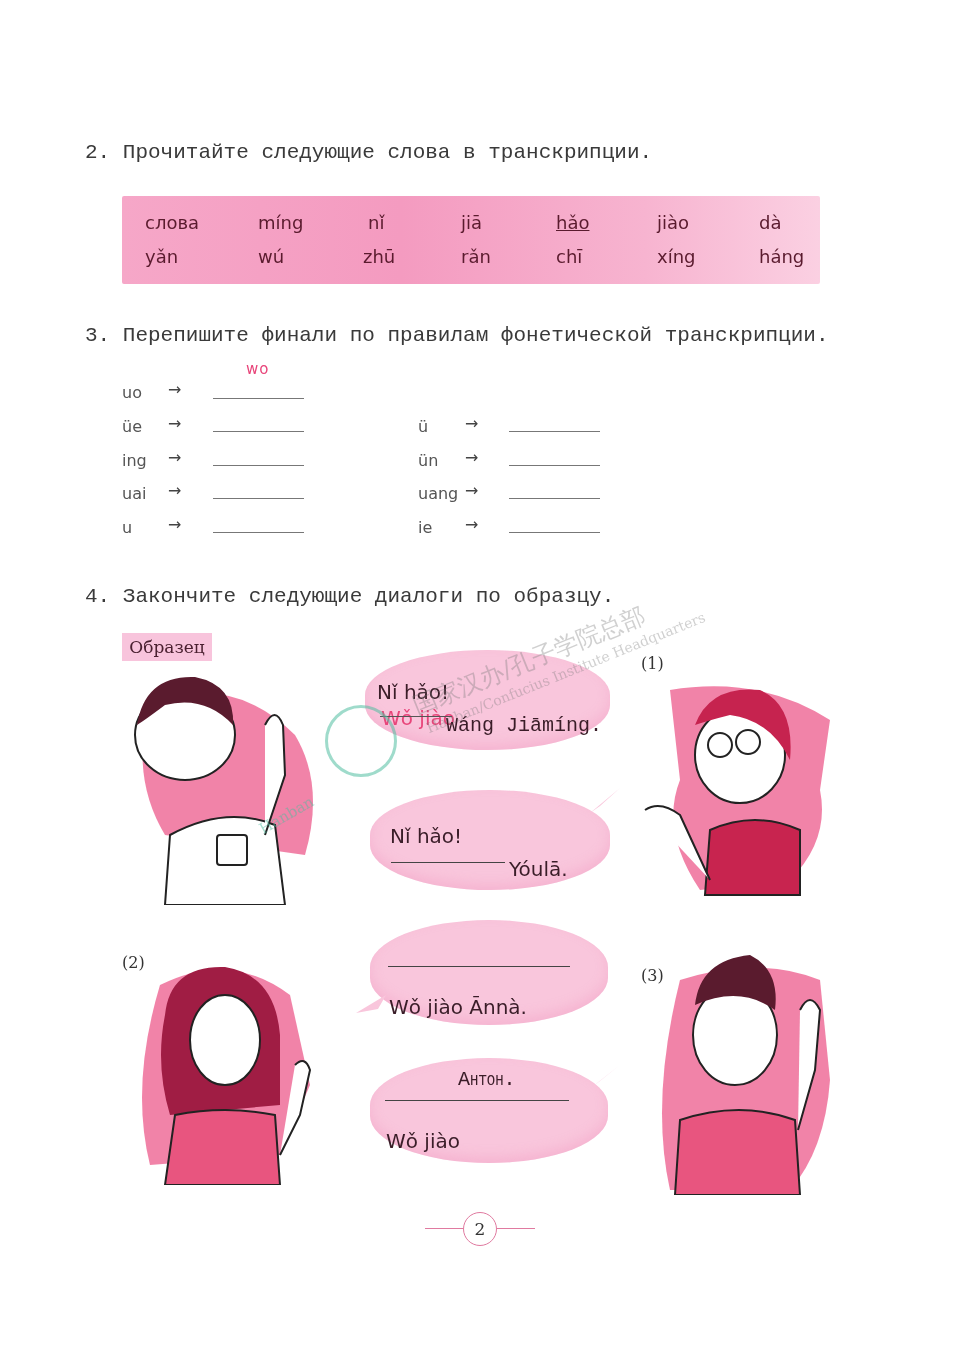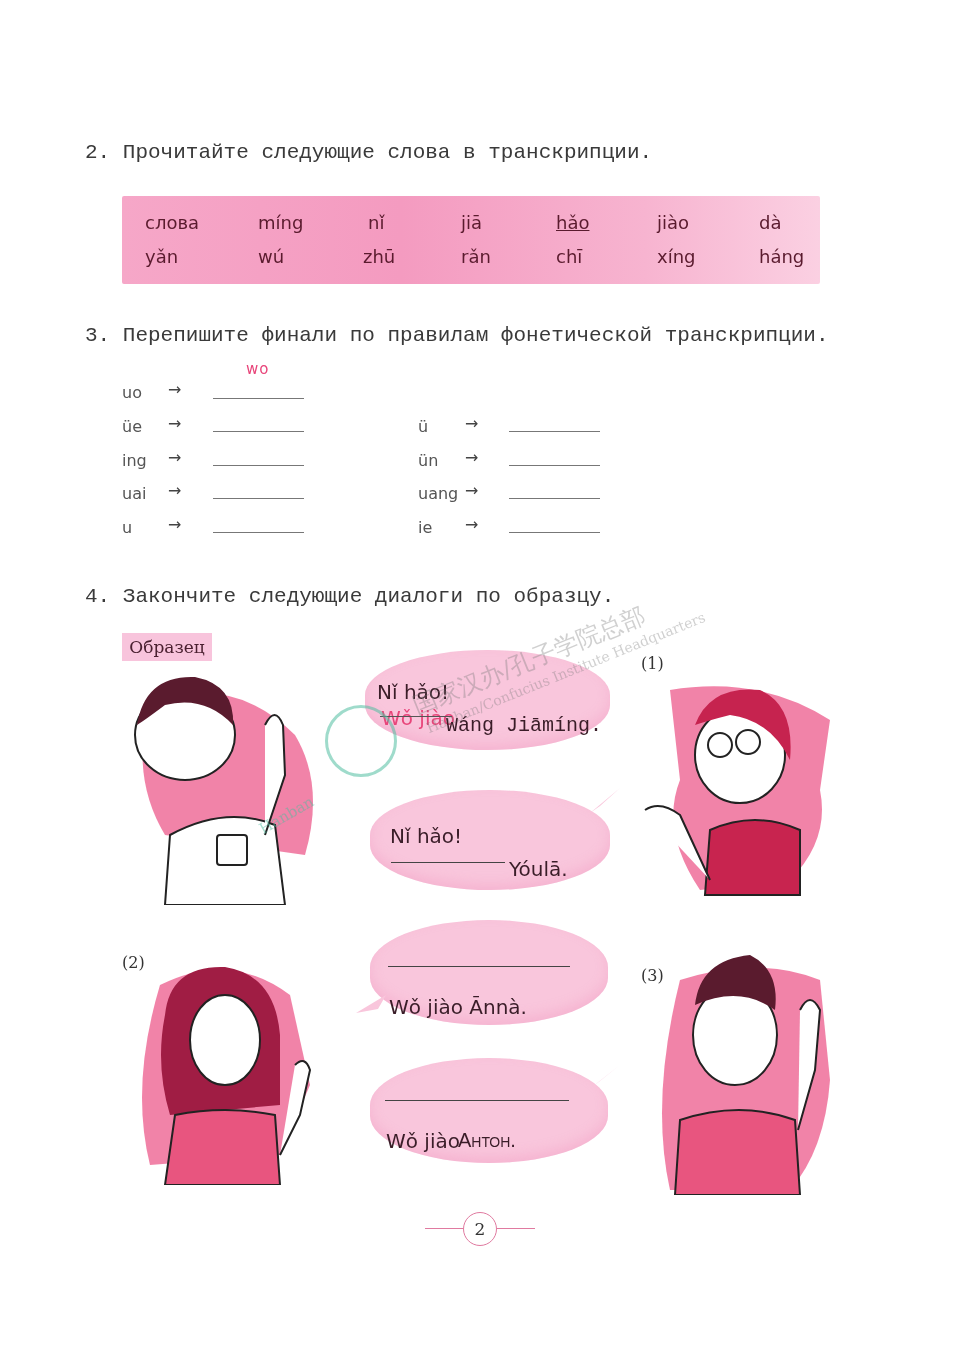--- a/index.html
+++ b/index.html
@@ -158,21 +158,21 @@
   </svg>
 <div class="abs blank" style="left:388px;top:966px;width:182px;border-color:#444;"></div>
 <span class="abs dtext" style="left:389px;top:983px;">Wǒ jiào Ānnà.</span>
 
 <div class="abs cloud" style="left:370px;top:1058px;width:238px;height:105px;"></div>
 <svg class="abs" style="left:592px;top:1065px;" width="28" height="22">
     <path d="M0 22 L28 0 L8 16Z" fill="#f9c6dc"></path>
   </svg>
 <div class="abs blank" style="left:385px;top:1100px;width:184px;border-color:#444;"></div>
 <span class="abs dtext" style="left:386px;top:1117px;">Wǒ jiào</span>
-<span class="abs dtext" style="left:458px;top:1117px;font-family:Liberation Sans, sans-serif;font-variant:small-caps;">Антон.</span>
+<span class="abs dtext" style="left:458px;top:1056px;font-family:Liberation Mono, monospace;font-variant:small-caps;">Антон.</span>
 
 <div class="abs" style="left:325px;top:705px;width:66px;height:66px;border-radius:50%;border:3px solid rgba(80,190,160,.55);"></div>
 <div class="abs watermark" style="left:420px;top:690px;font-size:24px;transform:rotate(-22deg);">国家汉办/孔子学院总部</div>
 <div class="abs watermark" style="left:430px;top:720px;font-size:14px;transform:rotate(-22deg);">Hanban/Confucius Institute Headquarters</div>
 <div class="abs watermark" style="left:265px;top:820px;font-size:15px;color:rgba(80,190,160,.5);transform:rotate(-30deg);">Hanban</div>
 
 <div class="abs pline" style="left:425px;width:38px;"></div>
 <div class="abs pagenum">2</div>
 <div class="abs pline" style="left:497px;width:38px;"></div>
 

